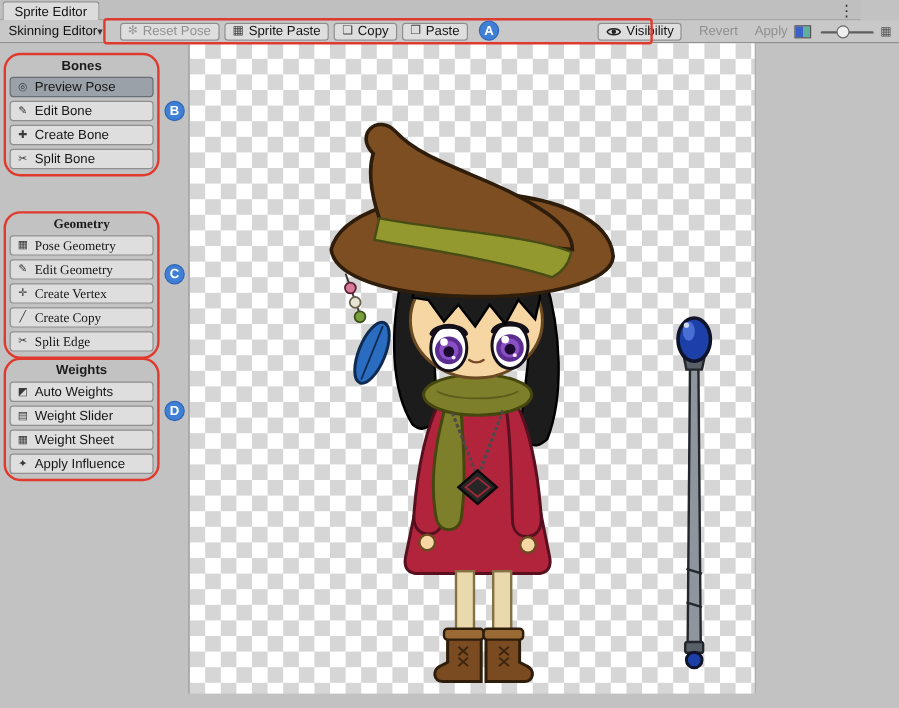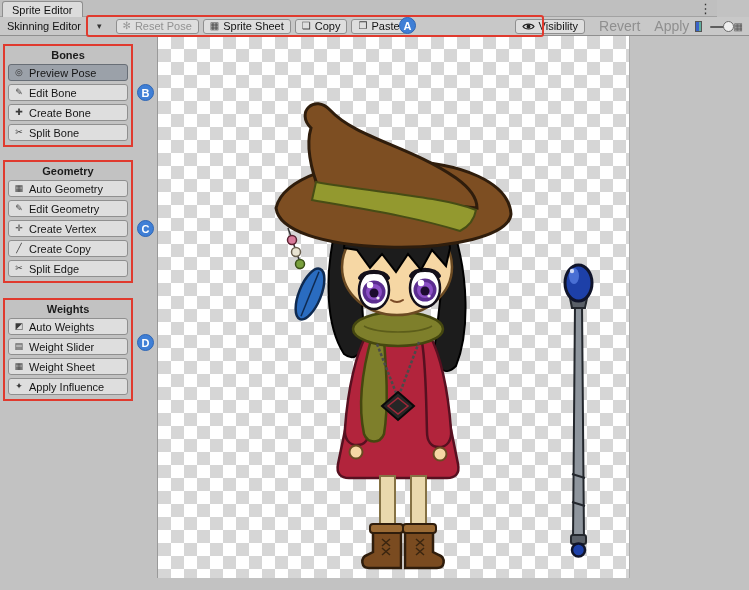--- a/index.html
+++ b/index.html
@@ -16,31 +16,31 @@
     background:#bfbfbf; border-bottom:1px solid #a2a2a2; }
   .tab { position:absolute; left:2px; top:1px; height:16px; padding:2px 9px 0 9px;
     background:#dcdcdc; border:1px solid #8e8e8e; border-bottom:none;
     border-radius:3px 3px 0 0; font-size:11px; color:#111; }
   .kebab { position:absolute; right:5px; top:1px; font-size:13px; color:#333; cursor:pointer; }
 
   
   .toolbar { position:absolute; left:0; top:17px; width:749px; height:19px;
     background:#c8c8c8; border-bottom:1px solid #8f8f8f;
     display:flex; align-items:center; }
-  .mode { margin-left:3px; display:inline-flex; align-items:center; gap:16px;
+  .mode { margin-left:3px; display:inline-flex; align-items:center; gap:0;
     padding:1px 4px; color:#111; cursor:pointer; white-space:nowrap; }
   .mode .arrow { font-size:9px; color:#333; }
   .tbtn { height:15px; display:inline-flex; align-items:center; gap:4px;
     padding:0 6px; background:#dedede; border:1px solid #8f8f8f; border-radius:3px;
     font-size:11px; line-height:1; white-space:nowrap; cursor:pointer; }
   .tbtn .ticon { font-size:10px; color:#444; line-height:1; }
   .tbtn.disabled { color:#929292; cursor:default; }
   .tbtn.disabled .ticon { color:#9a9a9a; }
   .flatbtn { height:26px; display:inline-flex; align-items:center; padding:0 6px;
-    background:transparent; border:none; color:#8f8f8f; font-size:14px;
+    background:transparent; border:none; color:#8f8f8f; font-size:11px;
     white-space:nowrap; cursor:default; }
   .ml10{margin-left:10px}.ml4{margin-left:4px}.mlvis{margin-left:108px}.ml8{margin-left:8px}.ml2{margin-left:2px}
   .swatch { margin-left:auto; width:17px; height:11px; border:1px solid #555;
     background:linear-gradient(90deg,#3a62c8 0 50%, #5fae9e 50% 100%); cursor:pointer; }
   .zoom-slider { position:relative; width:56px; height:15px; margin-left:8px; cursor:pointer; }
   .zoom-slider .track { position:absolute; left:0; right:0; top:7px; height:2px; background:#5e5e5e; border-radius:1px; }
   .zoom-slider .knob { position:absolute; left:13px; top:2px; width:11px; height:11px;
     border-radius:50%; background:#efefef; border:1px solid #6a6a6a; }
   .end-icon { margin:0 6px 0 6px; font-size:10px; color:#555; }
 
@@ -50,22 +50,22 @@
   #box-a { left:86px; top:15px; width:458px; height:22px; }
   .badge { position:absolute; width:17px; height:17px; border-radius:50%;
     background:#3f7fd6; color:#fff; font-size:11px; font-weight:bold;
     display:flex; align-items:center; justify-content:center; z-index:50;
     border:1px solid #2f66b4; }
   #badge-a { left:399px; top:17px; }
 
   
   .sidebar { position:absolute; left:0; top:36px; width:157px; height:554px; background:#c2c2c2; }
   .group { position:absolute; left:3px; width:130px; border:2px solid #e03a2e;
-    border-radius:0; padding:2px 3px 4px 3px; }
-  #g-bones { top:8px; } #g-geometry { top:124px; } #g-weights { top:262px; }
+    border-radius:14px; padding:2px 3px 4px 3px; }
+  #g-bones { top:8px; } #g-geometry { top:140px;font-family:Liberation Serif, serif; } #g-weights { top:262px; }
   .group h3 { text-align:center; font-size:11px; font-weight:bold; color:#1b1b1b; margin:1px 0 2px 0; }
   .pbtn { display:flex; align-items:center; gap:4px; width:100%; height:17px;
     margin-top:3px; background:#dedede; border:1px solid #8f8f8f; border-radius:3px;
     padding:0 4px; font-size:11px; color:#151515; cursor:pointer; }
   .pbtn.active { background:#9ba1a9; border-color:#686e76; }
   .picon { width:12px; font-size:9px; color:#3a3a3a; text-align:center; line-height:1; }
   #badge-b { left:137px; top:48px; } #badge-c { left:137px; top:184px; } #badge-d { left:137px; top:298px; }
 
   
   .canvas { position:absolute; left:157px; top:36px; width:473px; height:542px;
@@ -87,21 +87,21 @@
     <span>Skinning Editor</span>
     <span class="arrow">▾</span>
   </div>
 
   <div class="tbtn disabled ml10">
     <span class="ticon">✻</span>
     <span>Reset Pose</span>
   </div>
   <div class="tbtn ml4">
     <span class="ticon">▦</span>
-    <span>Sprite Sheet</span>
+    <span>Sprite Paste</span>
   </div>
   <div class="tbtn ml4">
     <span class="ticon">❏</span>
     <span>Copy</span>
   </div>
   <div class="tbtn ml4">
     <span class="ticon">❐</span>
     <span>Paste</span>
   </div>
 
@@ -147,21 +147,21 @@
       <span class="picon">✂</span>
       <span>Split Bone</span>
     </div>
   </div>
   <div class="badge" id="badge-b">B</div>
 
   <div class="group" id="g-geometry">
     <h3>Geometry</h3>
     <div class="pbtn">
       <span class="picon">▦</span>
-      <span>Auto Geometry</span>
+      <span>Pose Geometry</span>
     </div>
     <div class="pbtn">
       <span class="picon">✎</span>
       <span>Edit Geometry</span>
     </div>
     <div class="pbtn">
       <span class="picon">✛</span>
       <span>Create Vertex</span>
     </div>
     <div class="pbtn">

